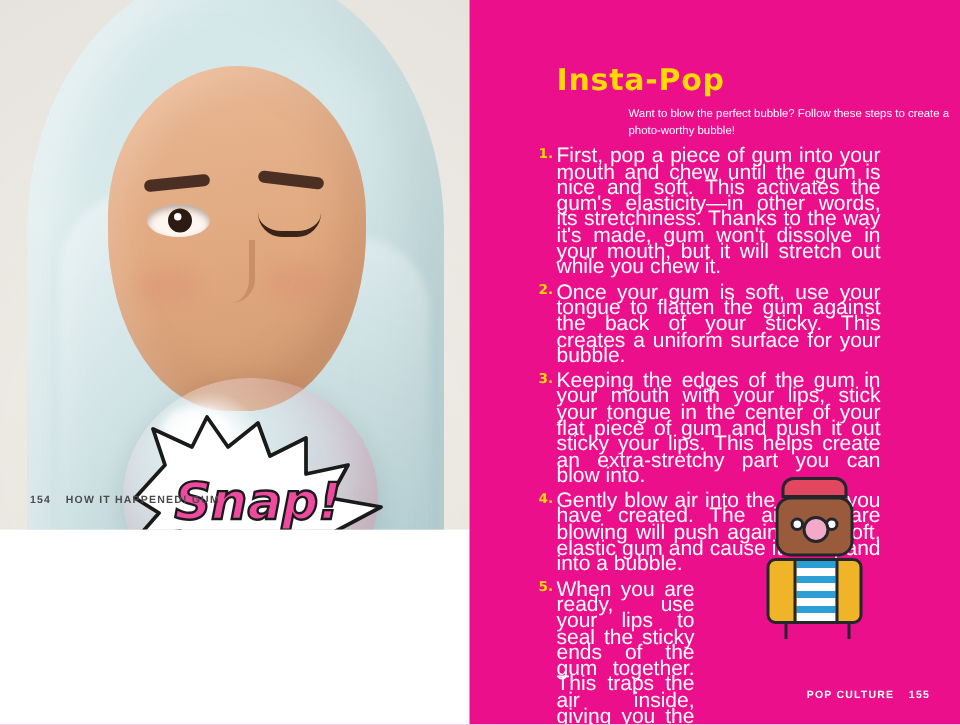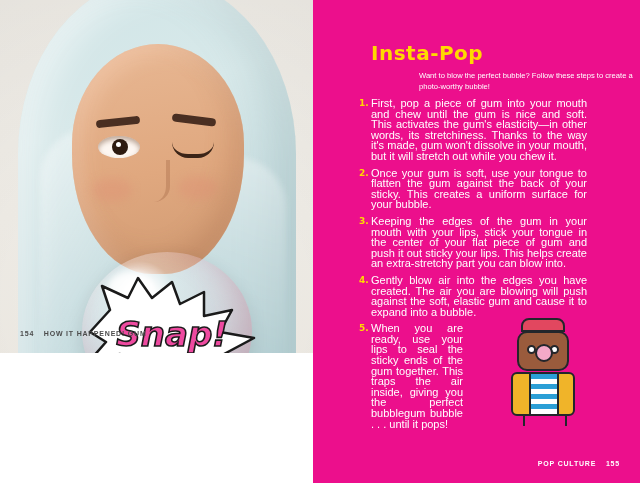--- a/index.html
+++ b/index.html
@@ -199,21 +199,21 @@
     width: 12px;
     flex: 0 0 12px;
     color: #ffd900;
     font-weight: bold;
     font-size: 9px;
     line-height: 10.6px;
     font-family: "DejaVu Sans", sans-serif;
   }
   .step-text {
     flex: 1;
-    font-size: 11px;
+    font-size: 14px;
     line-height: 10.6px;
     text-align: justify;
     color: #ffffff;
   }
   .step.narrow .step-text { width: 92px; flex: 0 0 92px; }
 
   
   .robot {
     position: absolute;
     left: 192px; top: 318px;

